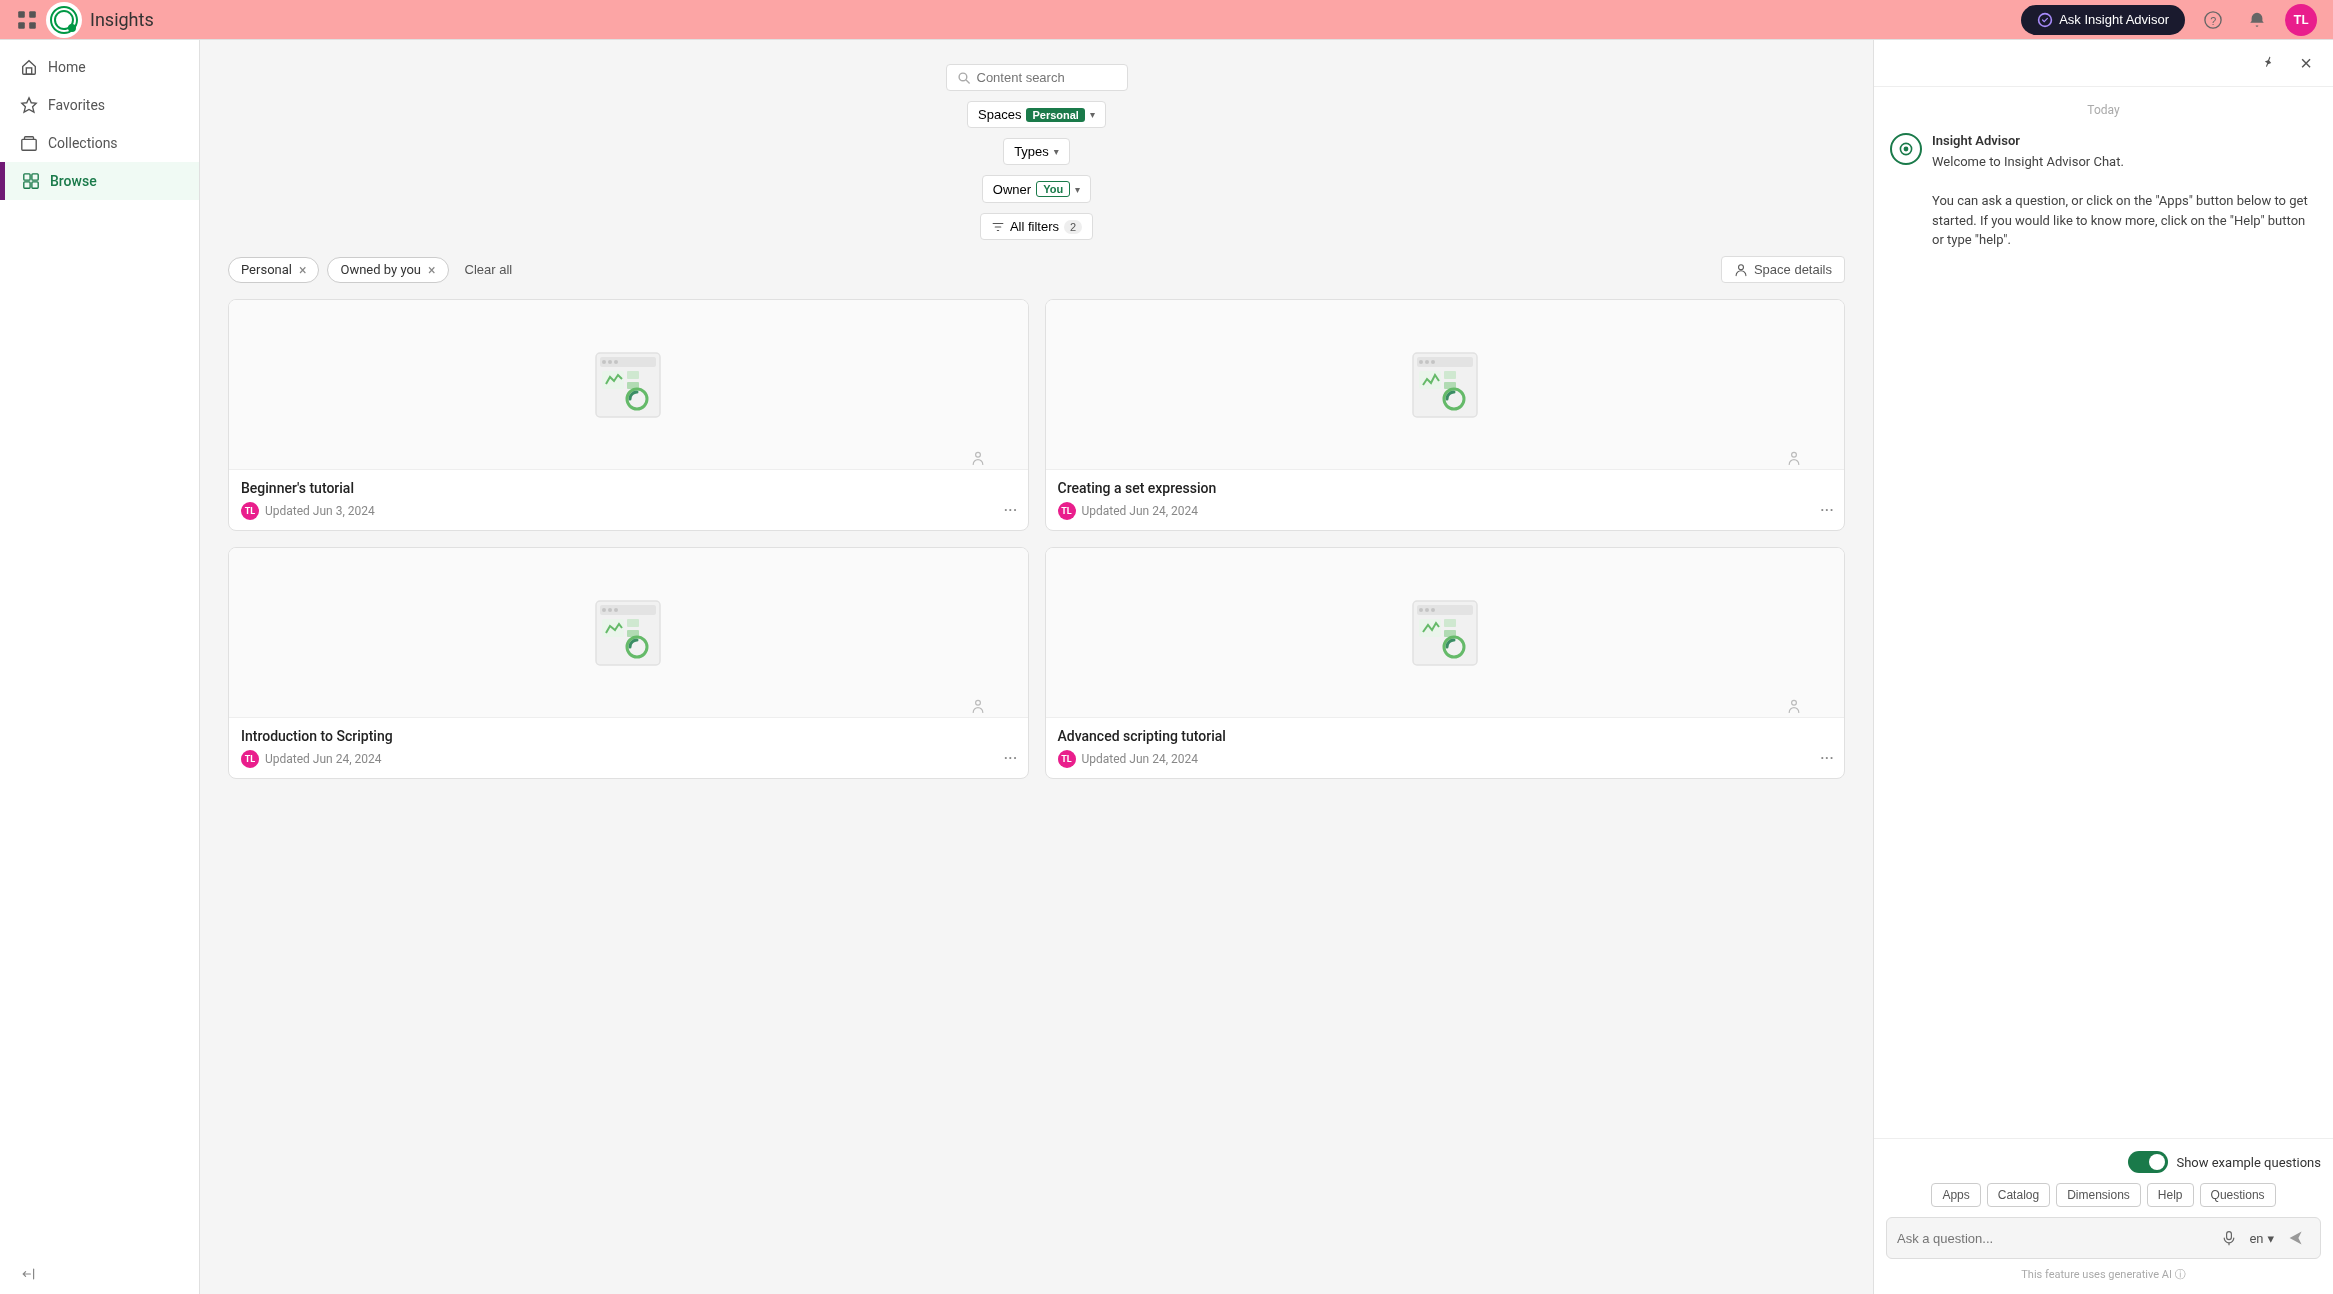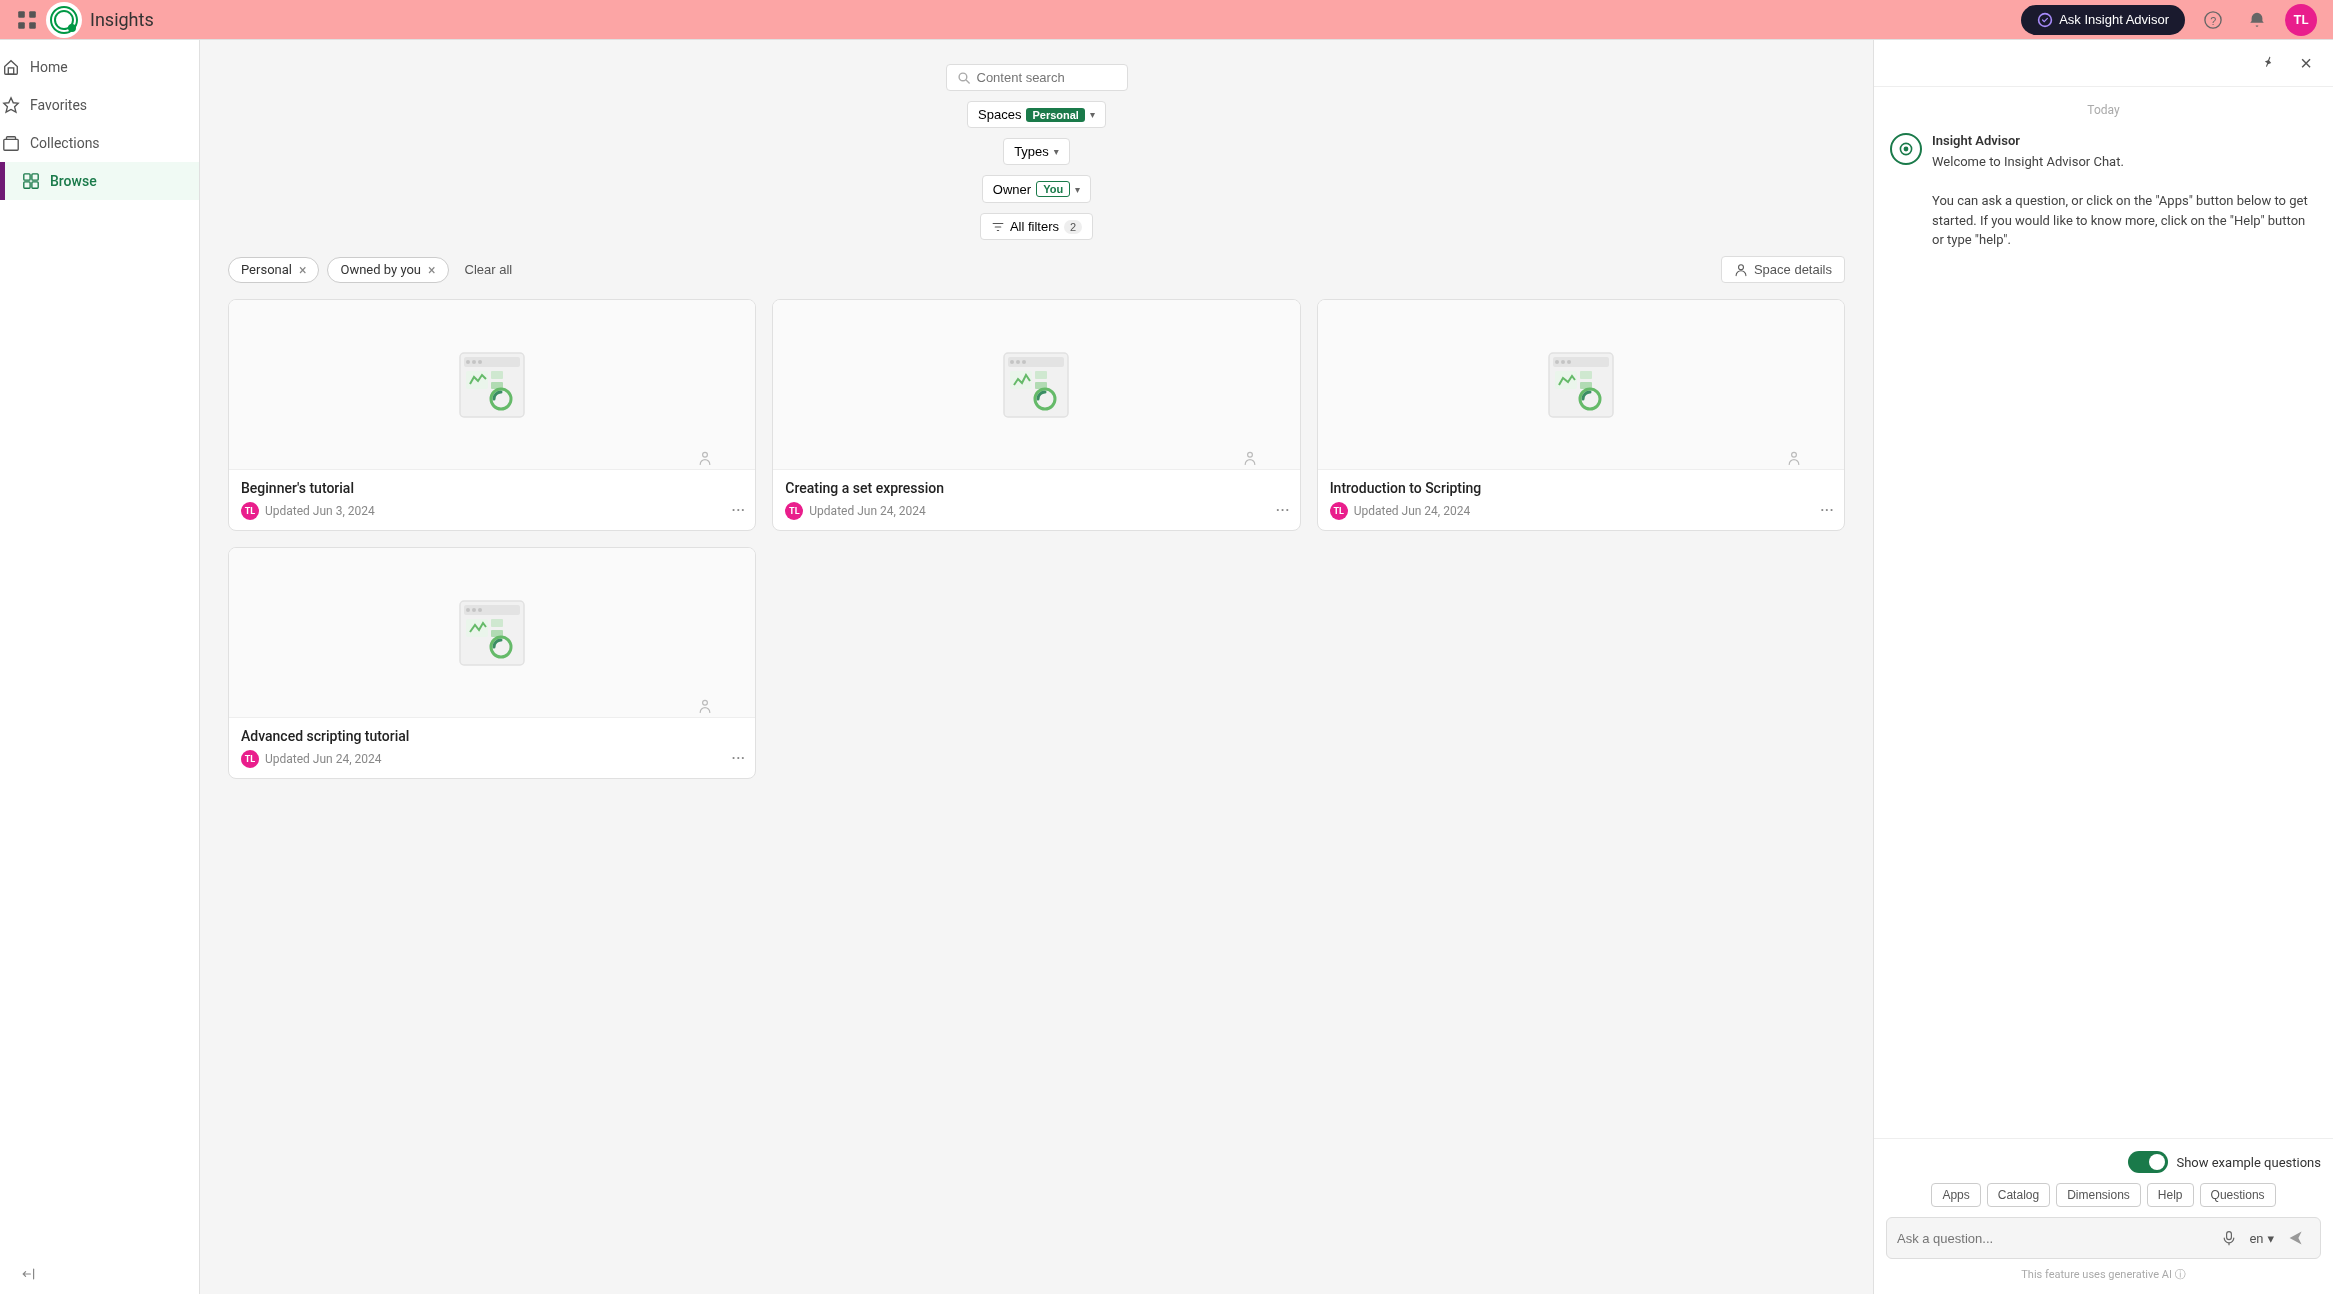--- a/index.html
+++ b/index.html
@@ -23,21 +23,21 @@
     .search-input-wrap { display: flex; align-items: center; background: #f5f5f5; border: 1px solid #ddd; border-radius: 24px; padding: 6px 14px; gap: 8px; }
     .search-input-wrap input { border: none; background: transparent; outline: none; font-size: 14px; width: 100%; color: #666; }
     .top-bar-right { display: flex; align-items: center; gap: 12px; margin-left: auto; }
     .insight-btn { display: flex; align-items: center; gap: 6px; background: #1a1a2e; color: #fff; border: none; border-radius: 20px; padding: 7px 16px; font-size: 13px; cursor: pointer; white-space: nowrap; }
     .insight-btn svg { width: 16px; height: 16px; }
     .icon-btn { width: 32px; height: 32px; display: flex; align-items: center; justify-content: center; cursor: pointer; border-radius: 50%; background: transparent; border: none; }
     .avatar { width: 32px; height: 32px; border-radius: 50%; background: #e91e8c; color: #fff; font-size: 13px; font-weight: 600; display: flex; align-items: center; justify-content: center; cursor: pointer; }
 
     
     .sidebar-nav { flex: 1; padding: 8px 0; }
-    .nav-item { display: flex; align-items: center; gap: 10px; padding: 10px 2px; font-size: 14px; color: #555; cursor: pointer; border-radius: 0; transition: background 0.15s; }
+    .nav-item { display: flex; align-items: center; gap: 10px; padding: 10px 20px; font-size: 14px; color: #555; cursor: pointer; border-radius: 0; transition: background 0.15s; }
     .nav-item.active { color: #1a7a4a; font-weight: 500; border-left: 5px solid #701a75; padding-left: 17px; background: #f0faf4; }
     .nav-item svg { width: 18px; height: 18px; flex-shrink: 0; }
     .sidebar-bottom { padding: 12px 20px; }
     .collapse-btn { display: flex; align-items: center; gap: 6px; font-size: 13px; color: #888; cursor: pointer; }
 
     
     .catalog-wrap { padding: 24px 28px; }
     .catalog-title { font-size: 22px; font-weight: 600; color: #222; margin-bottom: 18px; }
     .filter-bar { display: flex; align-items: center; gap: 10px; margin-bottom: 16px; flex-wrap: wrap; flex-direction: column; }
     .search-filter { display: flex; align-items: center; background: #fff; border: 1px solid #ddd; border-radius: 4px; padding: 5px 10px; gap: 6px; }
@@ -47,21 +47,21 @@
     .filter-btn .tag-outline { border: 1.5px solid #1a7a4a; color: #1a7a4a; border-radius: 3px; padding: 1px 6px; font-size: 11px; font-weight: 600; background: transparent; }
     .filter-btn .badge { background: #eee; color: #555; border-radius: 10px; padding: 1px 6px; font-size: 11px; }
     .chevron { font-size: 10px; color: #666; }
     .active-filters { display: flex; align-items: center; gap: 8px; flex-wrap: wrap; margin-bottom: 16px; }
     .filter-chip { display: flex; align-items: center; gap: 5px; background: #fff; border: 1px solid #ccc; border-radius: 20px; padding: 4px 12px; font-size: 13px; cursor: pointer; }
     .filter-chip .chip-x { font-size: 14px; color: #888; cursor: pointer; margin-left: 2px; }
     .clear-all-btn { font-size: 13px; color: #555; background: none; border: none; cursor: pointer; padding: 4px 8px; }
     .space-details-btn { display: flex; align-items: center; gap: 6px; font-size: 13px; color: #555; background: #fff; border: 1px solid #ddd; border-radius: 4px; padding: 5px 12px; cursor: pointer; margin-left: auto; }
 
     
-    .cards-grid { display: grid; grid-template-columns: 1fr 1fr 1fr; gap: 16px; }
+    .cards-grid { display: grid; grid-template-columns: 1fr 1fr; gap: 16px; }
     .card { background: #fff; border: 1px solid #e0e0e0; border-radius: 8px; overflow: hidden; cursor: pointer; position: relative; }
     .card-thumb { height: 170px; display: flex; align-items: center; justify-content: center; background: #fafafa; border-bottom: 1px solid #eee; }
     .card-thumb svg { width: 72px; height: 72px; opacity: 0.85; }
     .card-info { padding: 10px 12px; }
     .card-title { font-size: 14px; font-weight: 500; color: #222; margin-bottom: 6px; }
     .card-meta { display: flex; align-items: center; gap: 6px; font-size: 12px; color: #888; }
     .card-avatar { width: 18px; height: 18px; border-radius: 50%; background: #e91e8c; color: #fff; font-size: 9px; font-weight: 700; display: flex; align-items: center; justify-content: center; flex-shrink: 0; }
     .card-menu { position: absolute; bottom: 10px; right: 10px; font-size: 18px; color: #888; cursor: pointer; line-height: 1; }
 
     

